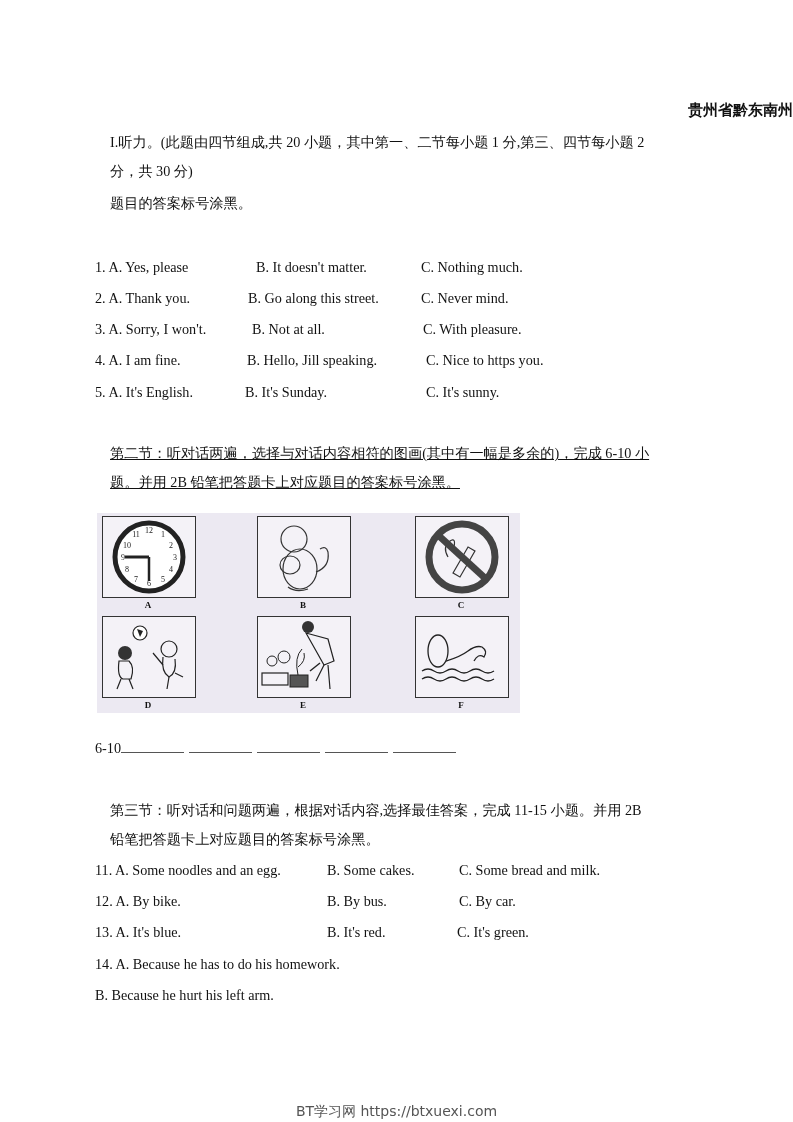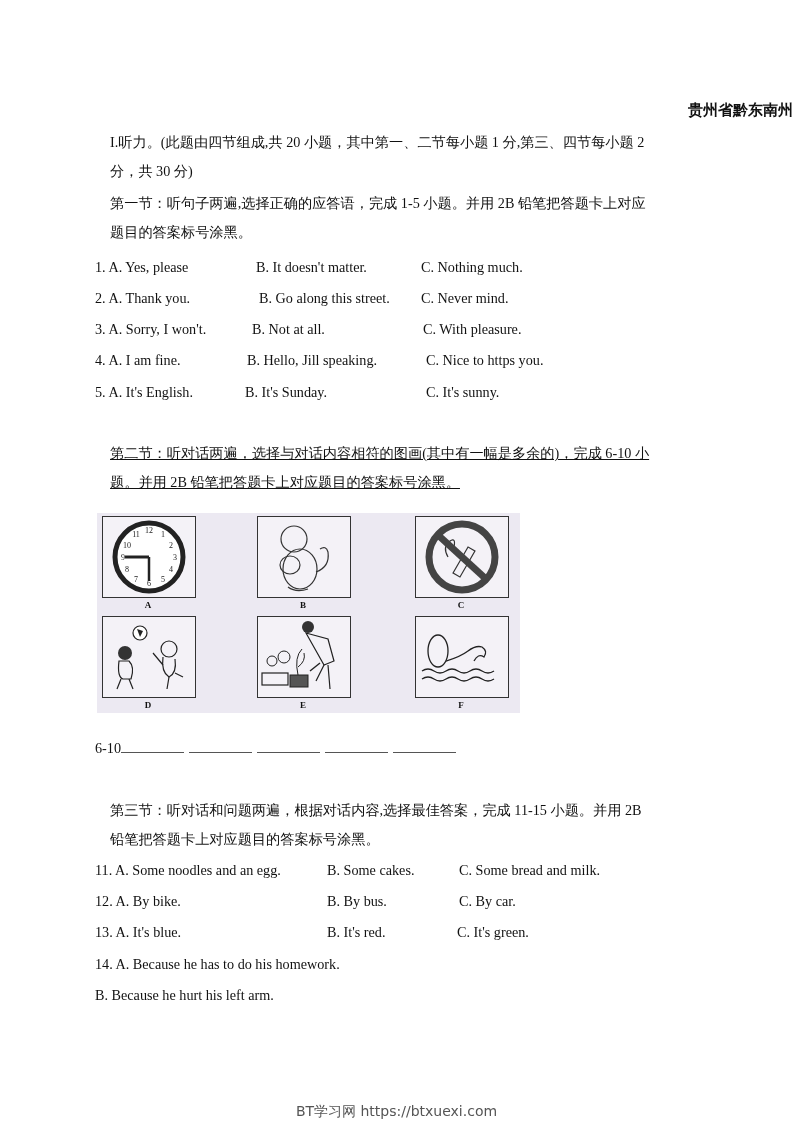--- a/index.html
+++ b/index.html
@@ -22,32 +22,31 @@
 <body>
 
 <div class="page-title">贵州省黔东南州</div>
 
 <div class="para" style="top:128px;">
   <div>I.听力。(此题由四节组成,共 20 小题，其中第一、二节每小题 1 分,第三、四节每小题 2</div>
   <div>分，共 30 分)</div>
 </div>
 
 <div class="para" style="top:189px;">
-  <div>第一节：听句子两遍,选择正确的应答语，完成 1-5 小题。并用 2B 铅笔把答题卡上对应</div>
   <div>题目的答案标号涂黑。</div>
 </div>
 
 <div class="row" style="top:257px;">
   <span class="opt" style="left:0">1. A. Yes, please</span>
   <span class="opt" style="left:161px">B. It doesn't matter.</span>
   <span class="opt" style="left:326px">C. Nothing much.</span>
 </div>
 <div class="row" style="top:288px;">
   <span class="opt" style="left:0">2. A. Thank you.</span>
-  <span class="opt" style="left:164px">B. Go along this street.</span>
+  <span class="opt" style="left:153px">B. Go along this street.</span>
   <span class="opt" style="left:326px">C. Never mind.</span>
 </div>
 <div class="row" style="top:319px;">
   <span class="opt" style="left:0">3. A. Sorry, I won't.</span>
   <span class="opt" style="left:157px">B. Not at all.</span>
   <span class="opt" style="left:328px">C. With pleasure.</span>
 </div>
 <div class="row" style="top:350px;">
   <span class="opt" style="left:0">4. A. I am fine.</span>
   <span class="opt" style="left:152px">B. Hello, Jill speaking.</span>

